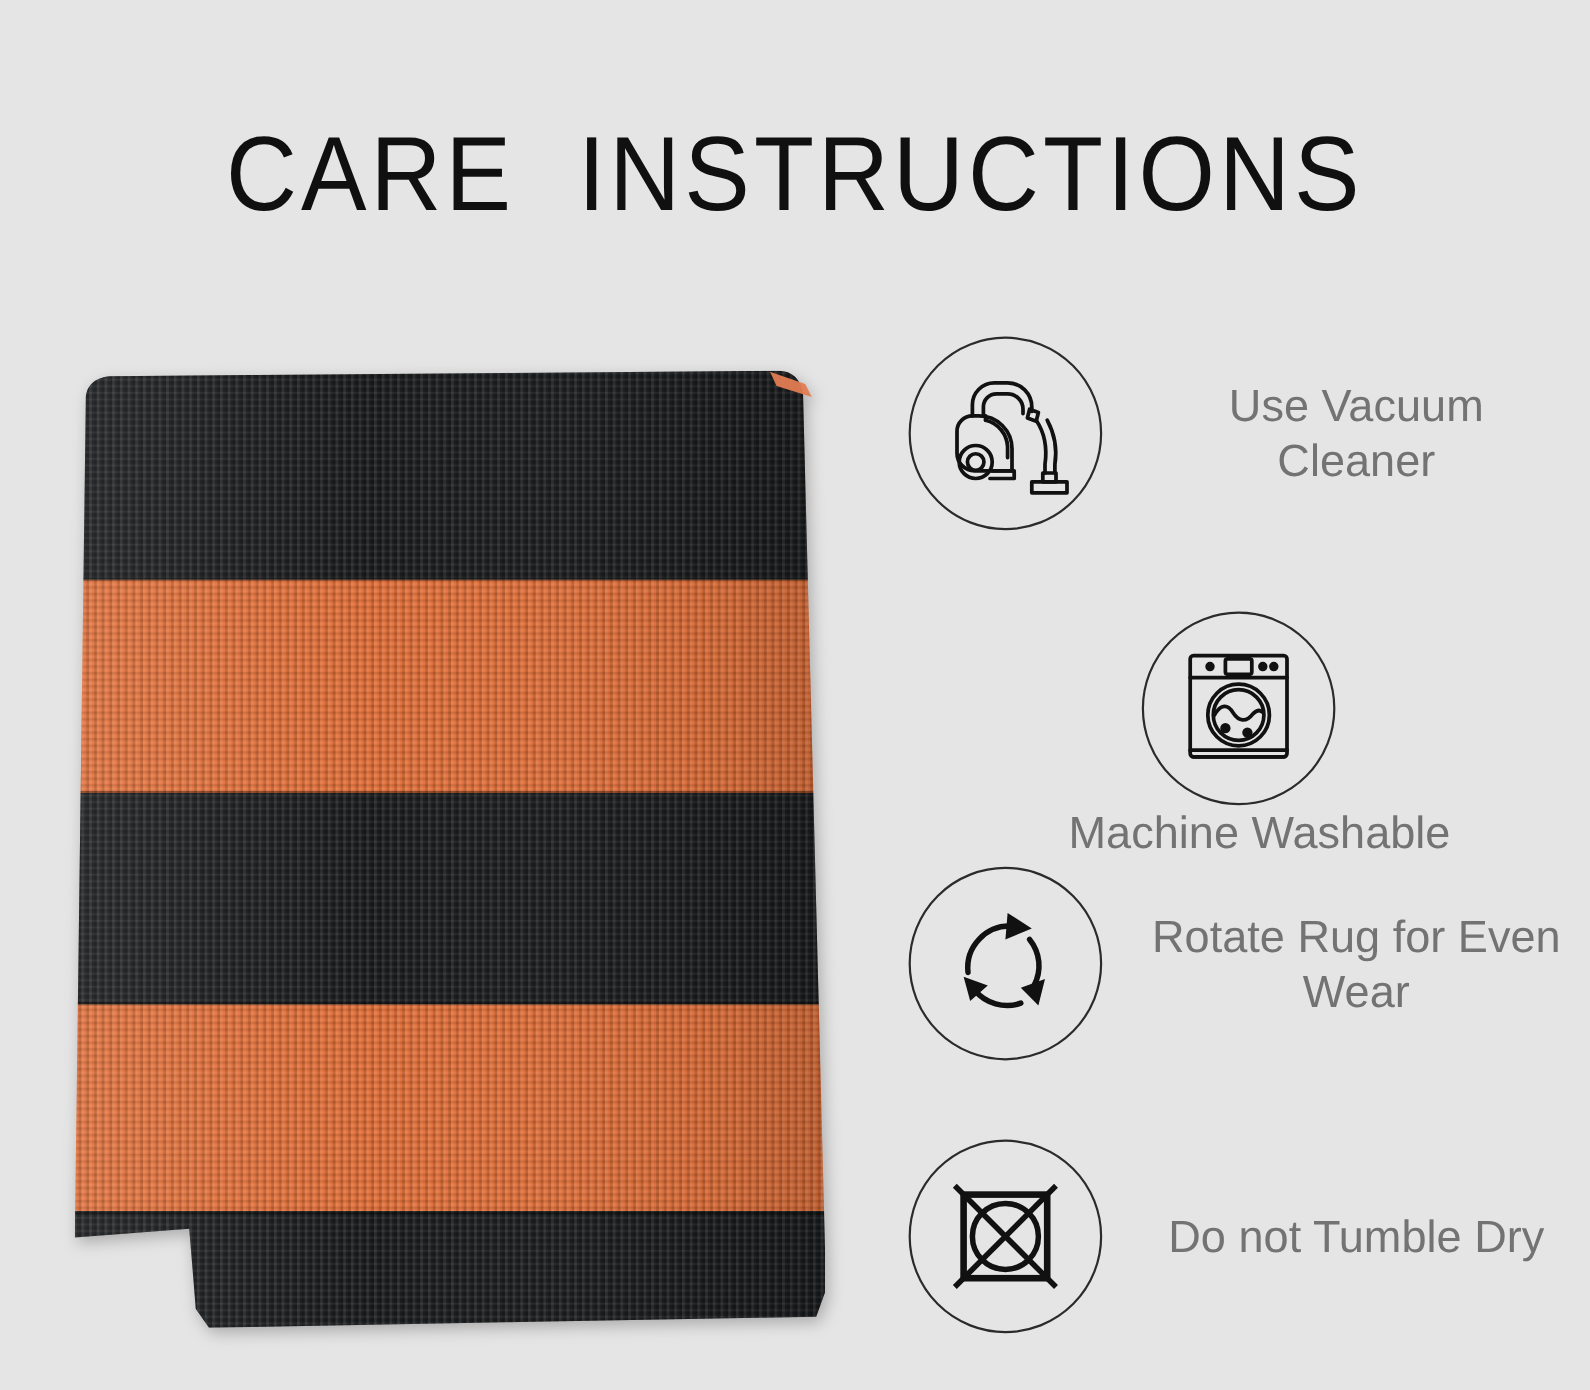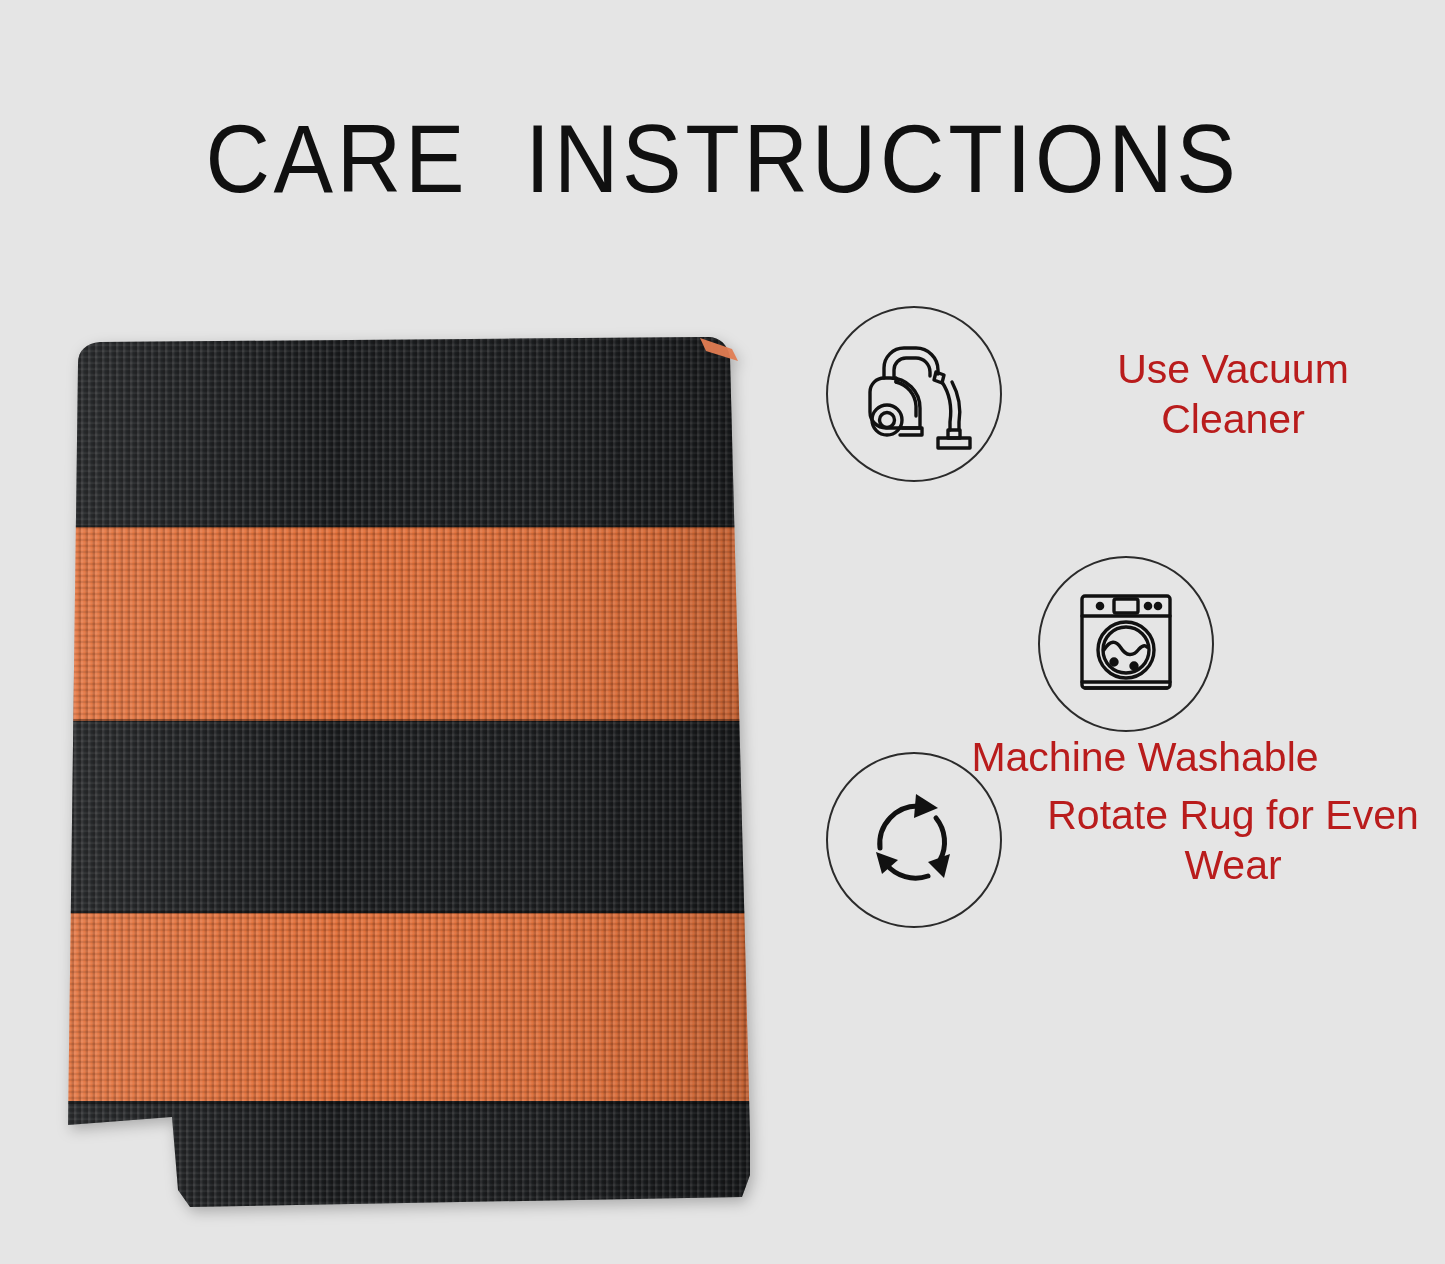--- a/index.html
+++ b/index.html
@@ -76,29 +76,29 @@
     background: transparent;
   }
 
   .icon-circle svg { display: block; }
 
   .care-label {
     margin-left: 38px;
     font-family: "Liberation Sans", sans-serif;
     font-size: 41px;
     line-height: 50px;
-    color: #b91c1c;
+    color: #737373;
     font-weight: 400;
     text-align: center;
     width: 400px;
   }
 
   #row-0 { top: 306px; }
   #row-1 { top: 556px; flex-direction: column; }
-  #row-2 { top: 752px; }
+  #row-2 { top: 788px; }
   #row-3 { top: 1036px; }
 </style>
 </head>
 <body>
 
 <div id="stage">
 
   <div id="title">CARE  INSTRUCTIONS</div>
 
   <div id="rug-wrap">
@@ -242,14 +242,30 @@
         <path d="M96 74 L90 98 L74 82 Z" fill="#111"></path>
         <path d="M22 72 L44 80 L28 94 Z" fill="#111"></path>
       </svg>
     </div>
     <div class="care-label">
       <span>Rotate Rug for Even</span><br>
       <span>Wear</span>
     </div>
   </div>
 
+  <div class="care-row" id="row-3">
+    <div class="icon-circle">
+      <svg width="120" height="120" viewBox="0 0 120 120" fill="none" stroke="#111" stroke-linecap="butt">
+
+        <rect x="22" y="22" width="76" height="76" stroke-width="6"></rect>
+
+        <circle cx="60" cy="60" r="30" stroke-width="5"></circle>
+
+        <path d="M14 14 L106 106" stroke-width="5"></path>
+        <path d="M106 14 L14 106" stroke-width="5"></path>
+      </svg>
+    </div>
+    <div class="care-label">
+      <span>Do not Tumble Dry</span>
+    </div>
+  </div>
 
 </div>
 
 </body></html>

